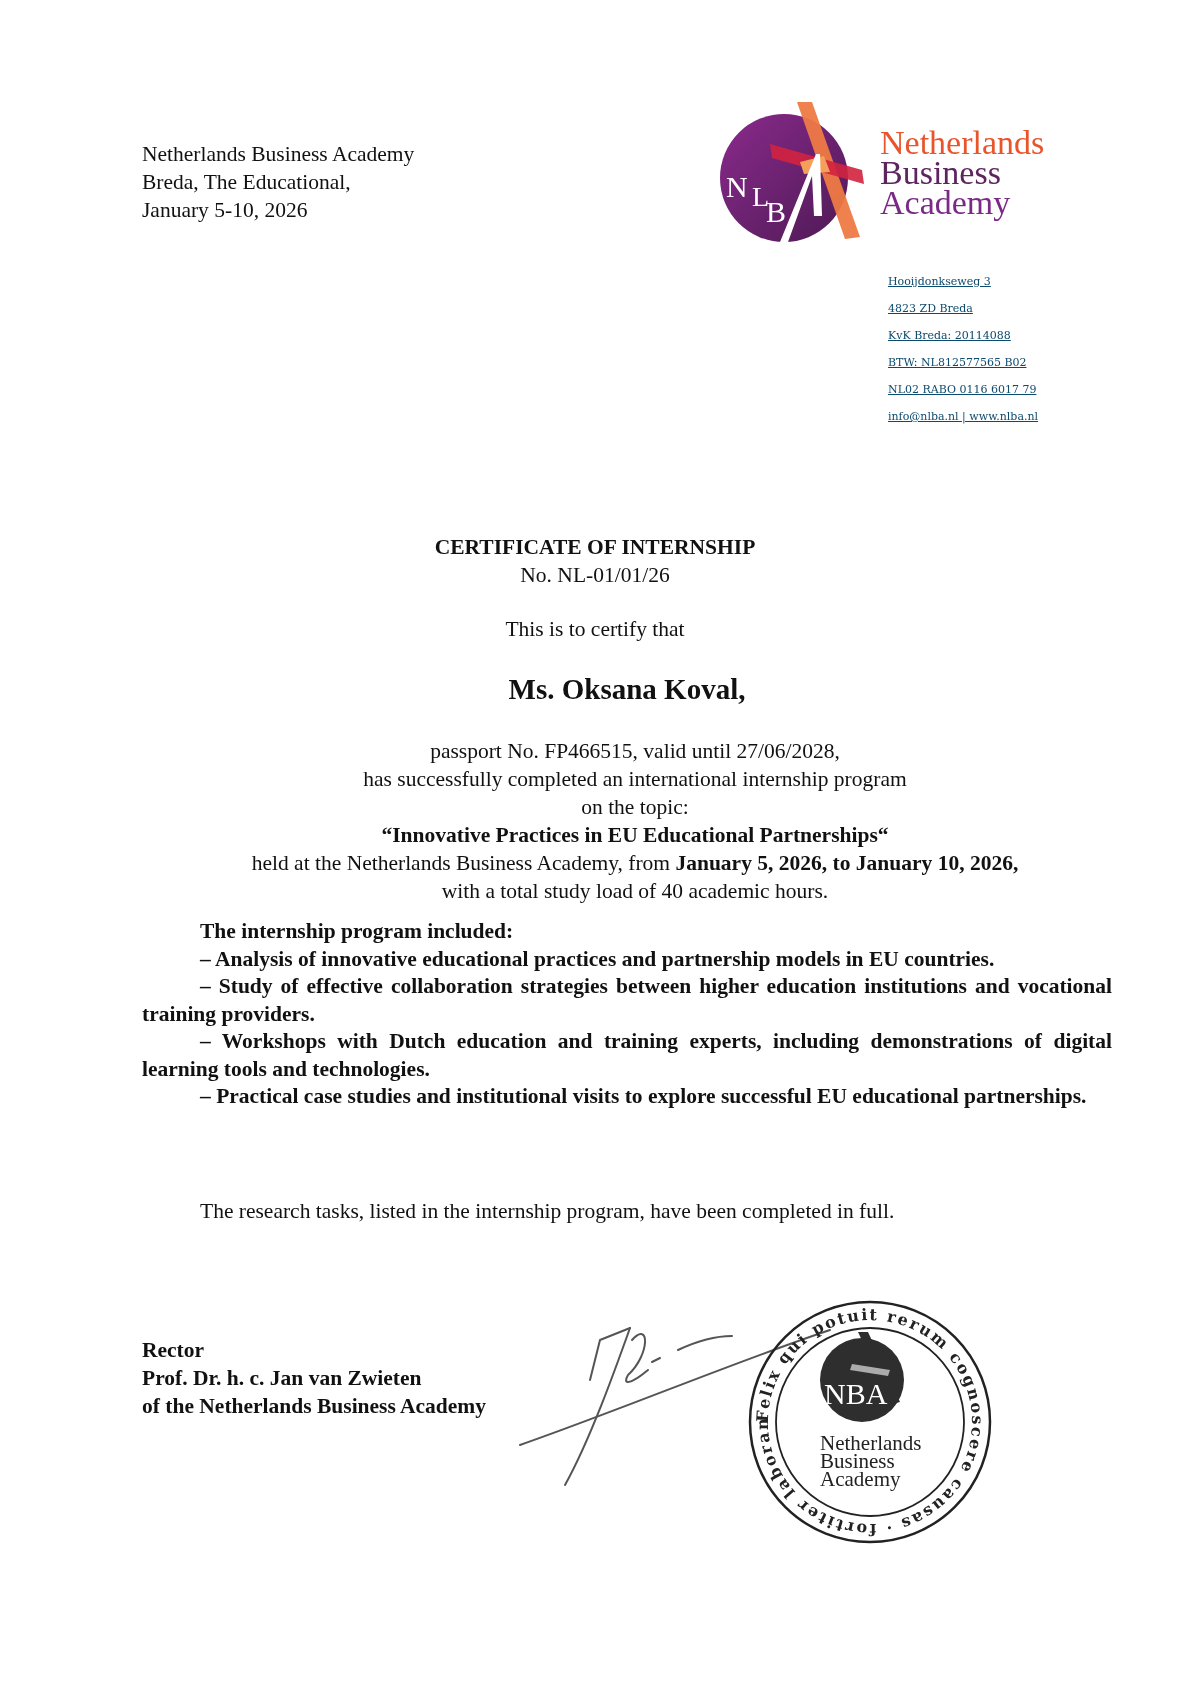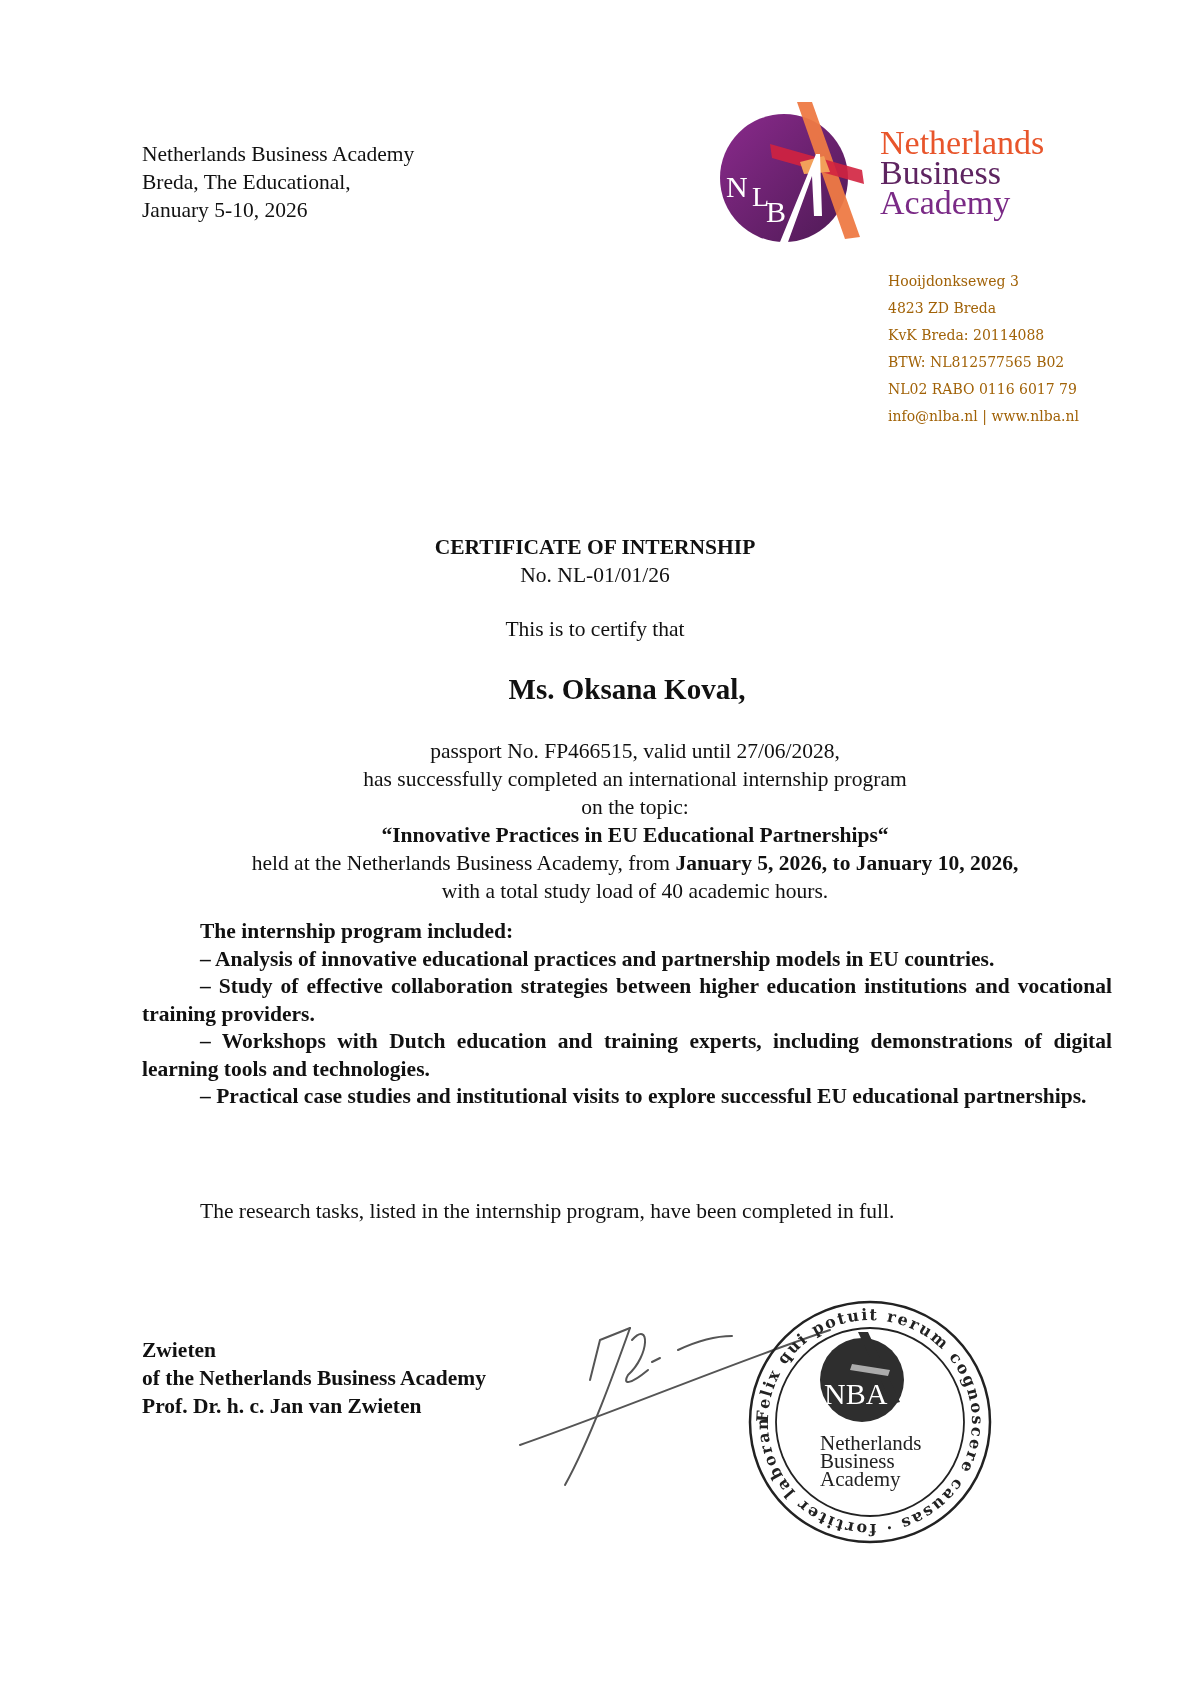--- a/index.html
+++ b/index.html
@@ -8,21 +8,21 @@
   .abs { position:absolute; }
   .sender { left:142px; top:140px; font-size:21.5px; line-height:28px; }
   .sender div { white-space:nowrap; }
 
   .logo { left:712px; top:92px; width:380px; height:160px; }
   .logo-text { left:880px; top:128px; font-family:"Liberation Serif","DejaVu Serif",serif; font-size:34px; line-height:30px; }
   .logo-text .l1 { color:#e8552b; }
   .logo-text .l2 { color:#5e2460; }
   .logo-text .l3 { color:#7a2a86; }
 
-  .address { left:888px; top:268px; font-family:"DejaVu Serif","Liberation Serif",serif; font-size:14px; line-height:27px; color:#a16207; }
+  .address { left:888px; top:268px; font-family:"DejaVu Serif","Liberation Serif",serif; font-size:11px; line-height:27px; color:#0c4a6e;text-decoration:underline; }
   .address div { white-space:nowrap; }
 
   .center { left:0; width:1190px; text-align:center; font-size:21.5px; line-height:28px; }
   .title { top:533px; font-weight:bold; }
   .cert-no { top:561px; }
   .certify { top:615px; }
   .name { top:672px; font-weight:bold; font-size:29px; line-height:34px;margin-left:32px; }
   .body1 { top:737px;padding-left:40px; }
   .body1 div { white-space:nowrap; }
   .topic { font-weight:bold; }
@@ -101,23 +101,23 @@
   <p class="first">The internship program included:</p>
   <p>– Analysis of innovative educational practices and partnership models in EU countries.</p>
   <p>– Study of effective collaboration strategies between higher education institutions and vocational training providers.</p>
   <p>– Workshops with Dutch education and training experts, including demonstrations of digital learning tools and technologies.</p>
   <p>– Practical case studies and institutional visits to explore successful EU educational partnerships.</p>
 </div>
 
 <div class="abs closing">The research tasks, listed in the internship program, have been completed in full.</div>
 
 <div class="abs rector">
-  <div>Zwieten</div>
+  <div>Rector</div>
+  <div>Prof. Dr. h. c. Jan van Zwieten</div>
   <div>of the Netherlands Business Academy</div>
-  <div>Prof. Dr. h. c. Jan van Zwieten</div>
 </div>
 
 <svg class="abs signature" viewBox="0 0 380 200" xmlns="http://www.w3.org/2000/svg">
   <g fill="none" stroke="#555" stroke-width="2" stroke-linecap="round" stroke-linejoin="round">
     <path d="M20 145 C120 110, 240 60, 330 30"></path>
     <path d="M90 80 L100 40 L130 28"></path>
     <path d="M130 28 C115 70, 90 140, 65 185"></path>
     <path d="M132 40 C150 20, 150 55, 128 75 C122 85, 130 85, 148 70"></path>
     <path d="M152 62 L160 58"></path>
     <path d="M178 50 C195 42, 215 36, 232 36"></path>

